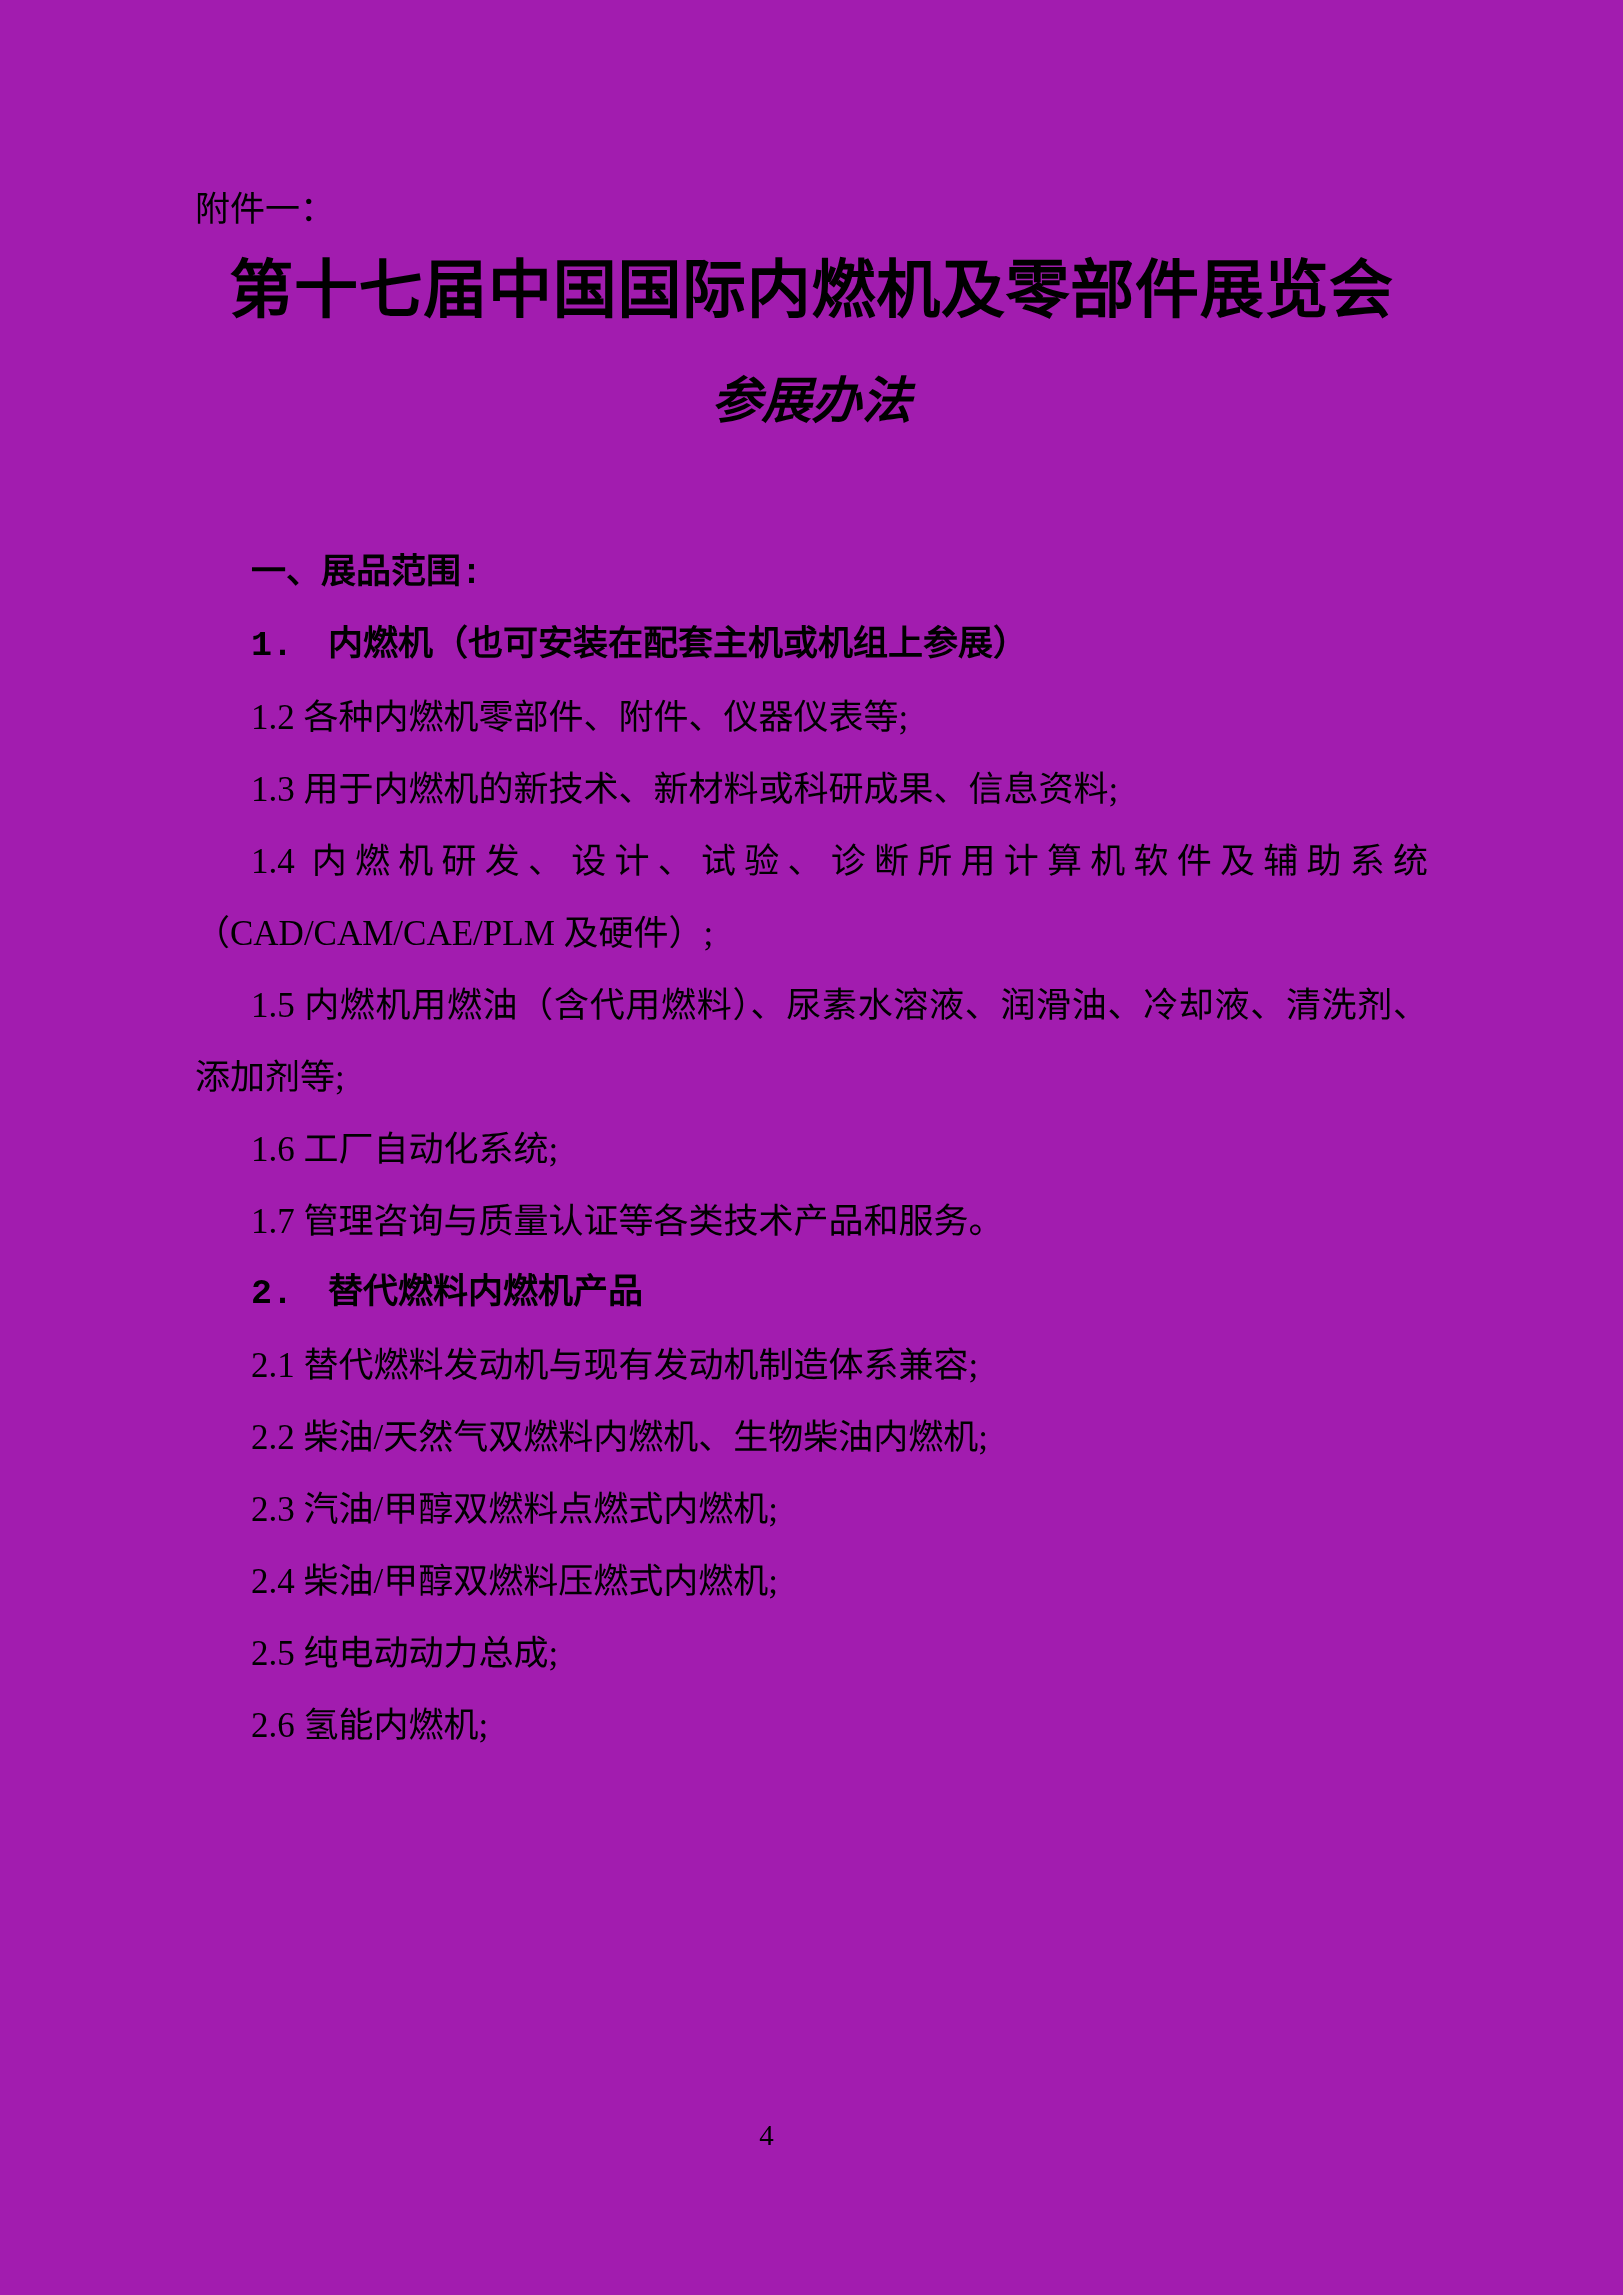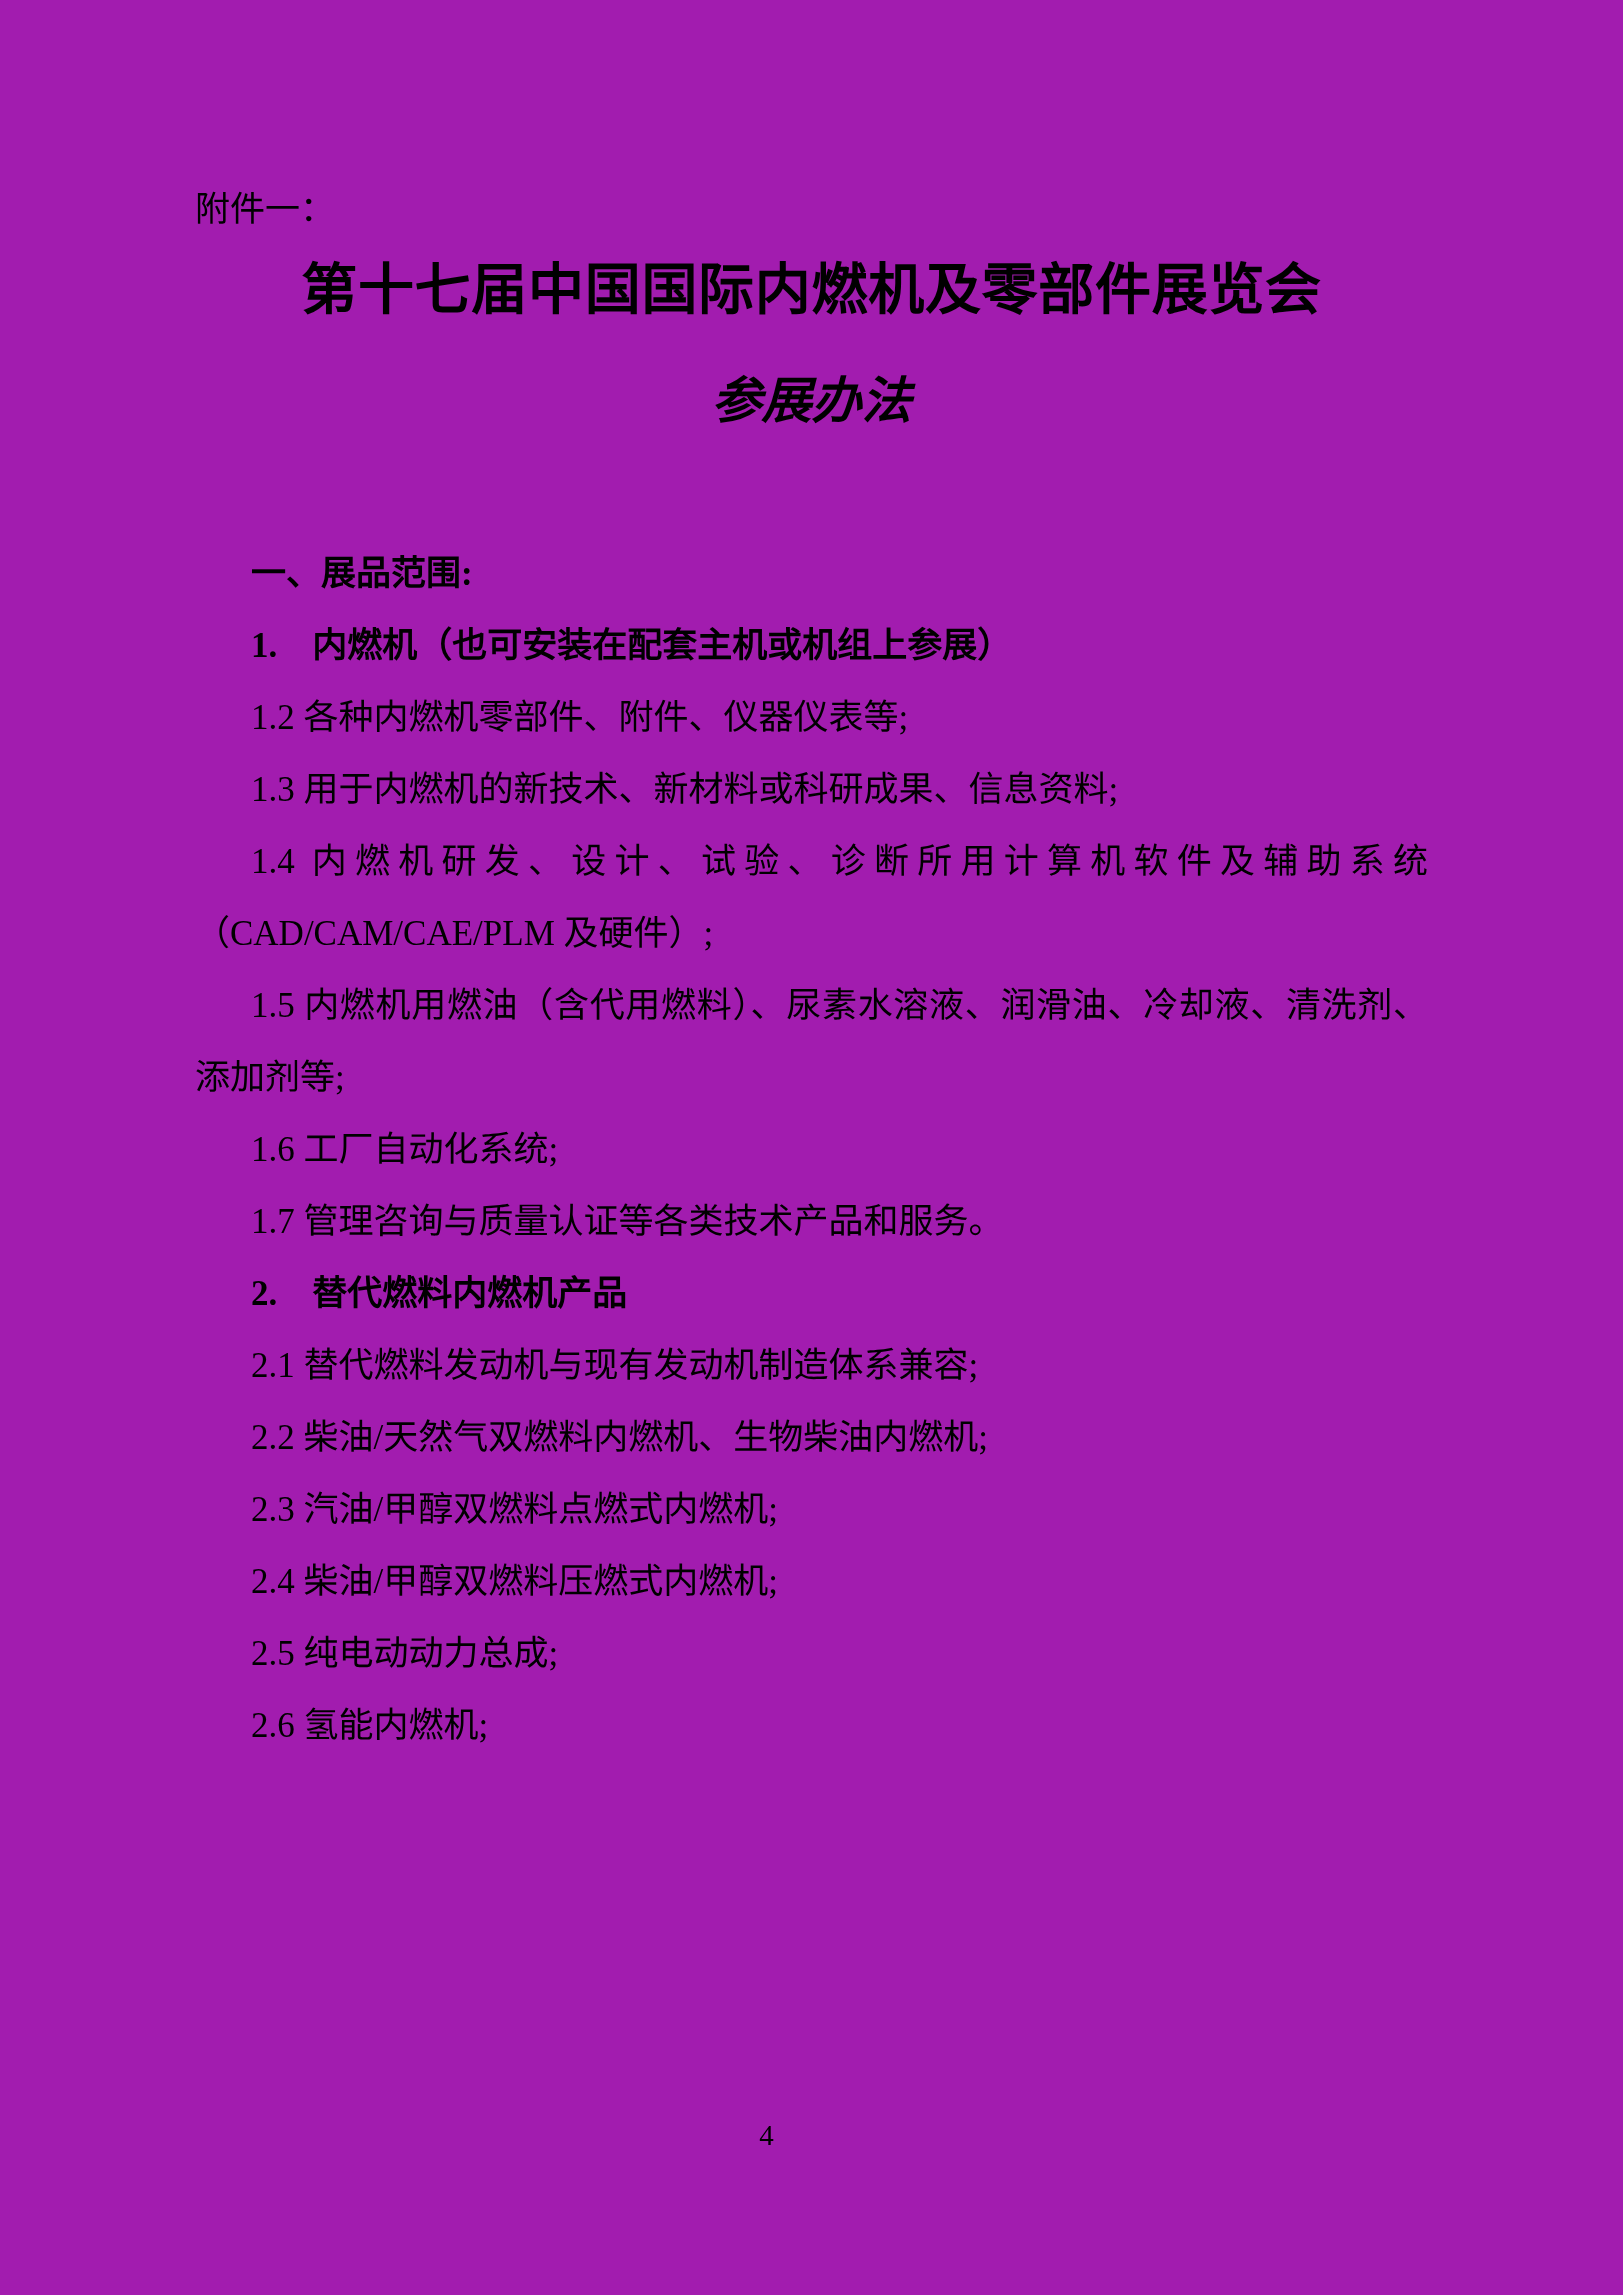--- a/index.html
+++ b/index.html
@@ -17,21 +17,21 @@
     color: #000000;
     font-family: "Liberation Serif", "DejaVu Serif", serif;
   }
   .attachment {
     font-size: 35px;
     line-height: 56px;
     text-align: left;
   }
   .doc-title {
     margin: 15.7px 0 0 0;
-    font-size: 56px;
+    font-size: 64px;
     line-height: 73px;
     font-weight: bold;
     text-align: center;
     letter-spacing: 0.7px;
   }
   .doc-subtitle {
     margin: 38px 0 0 0;
     font-size: 50px;
     line-height: 73px;
     font-weight: bold;
@@ -45,20 +45,21 @@
     margin: 0;
     font-size: 35px;
     line-height: 72px;
     text-indent: 56px;
     text-align: justify;
     text-align-last: left;
     text-justify: inter-character;
   }
   .content p.bold {
     font-weight: bold;
+    font-family: Liberation Mono, monospace;
   }
   .pagenum {
     position: absolute;
     top: 2120px;
     left: 0;
     right: 90px;
     text-align: center;
     font-size: 29px;
     line-height: 30px;
   }

